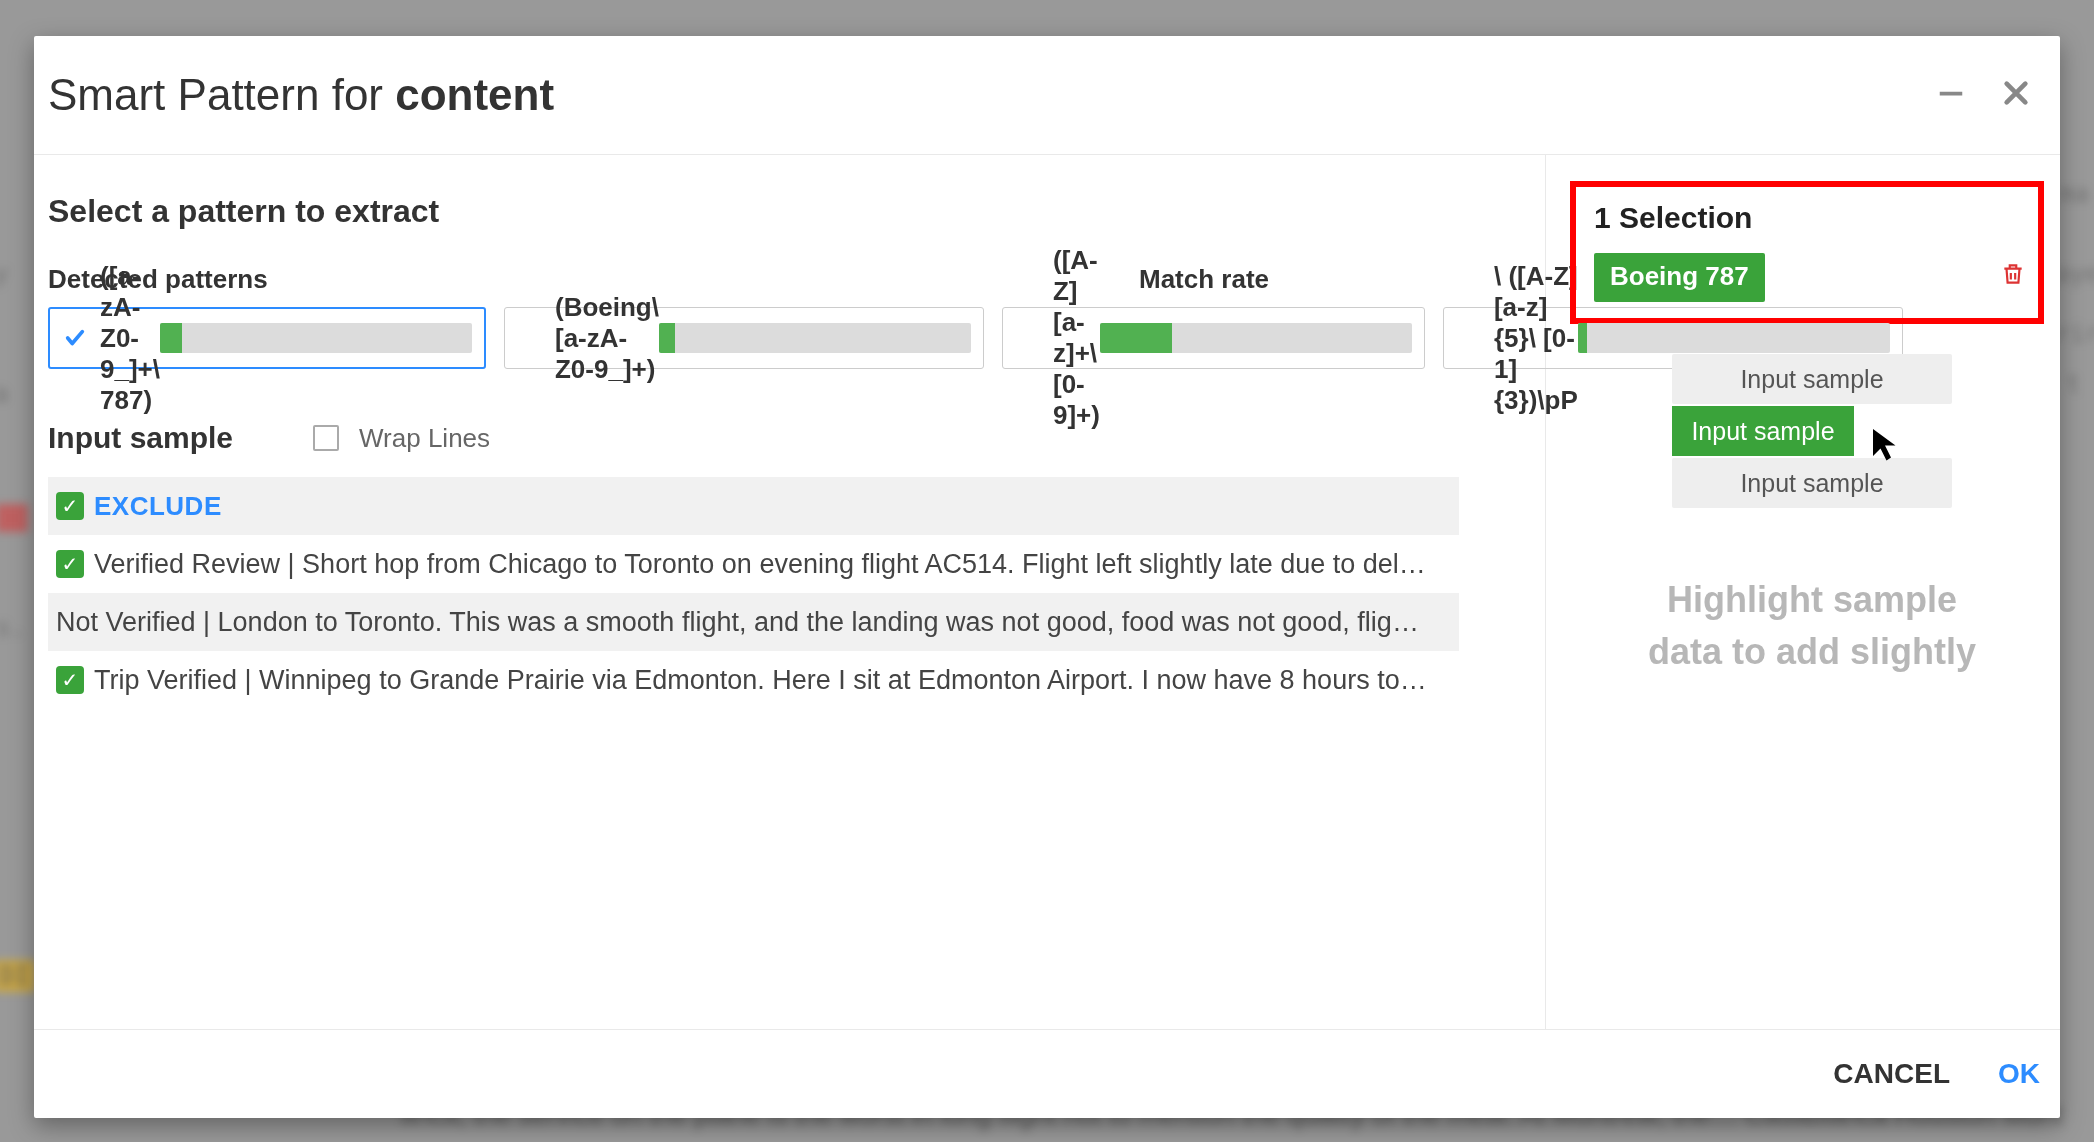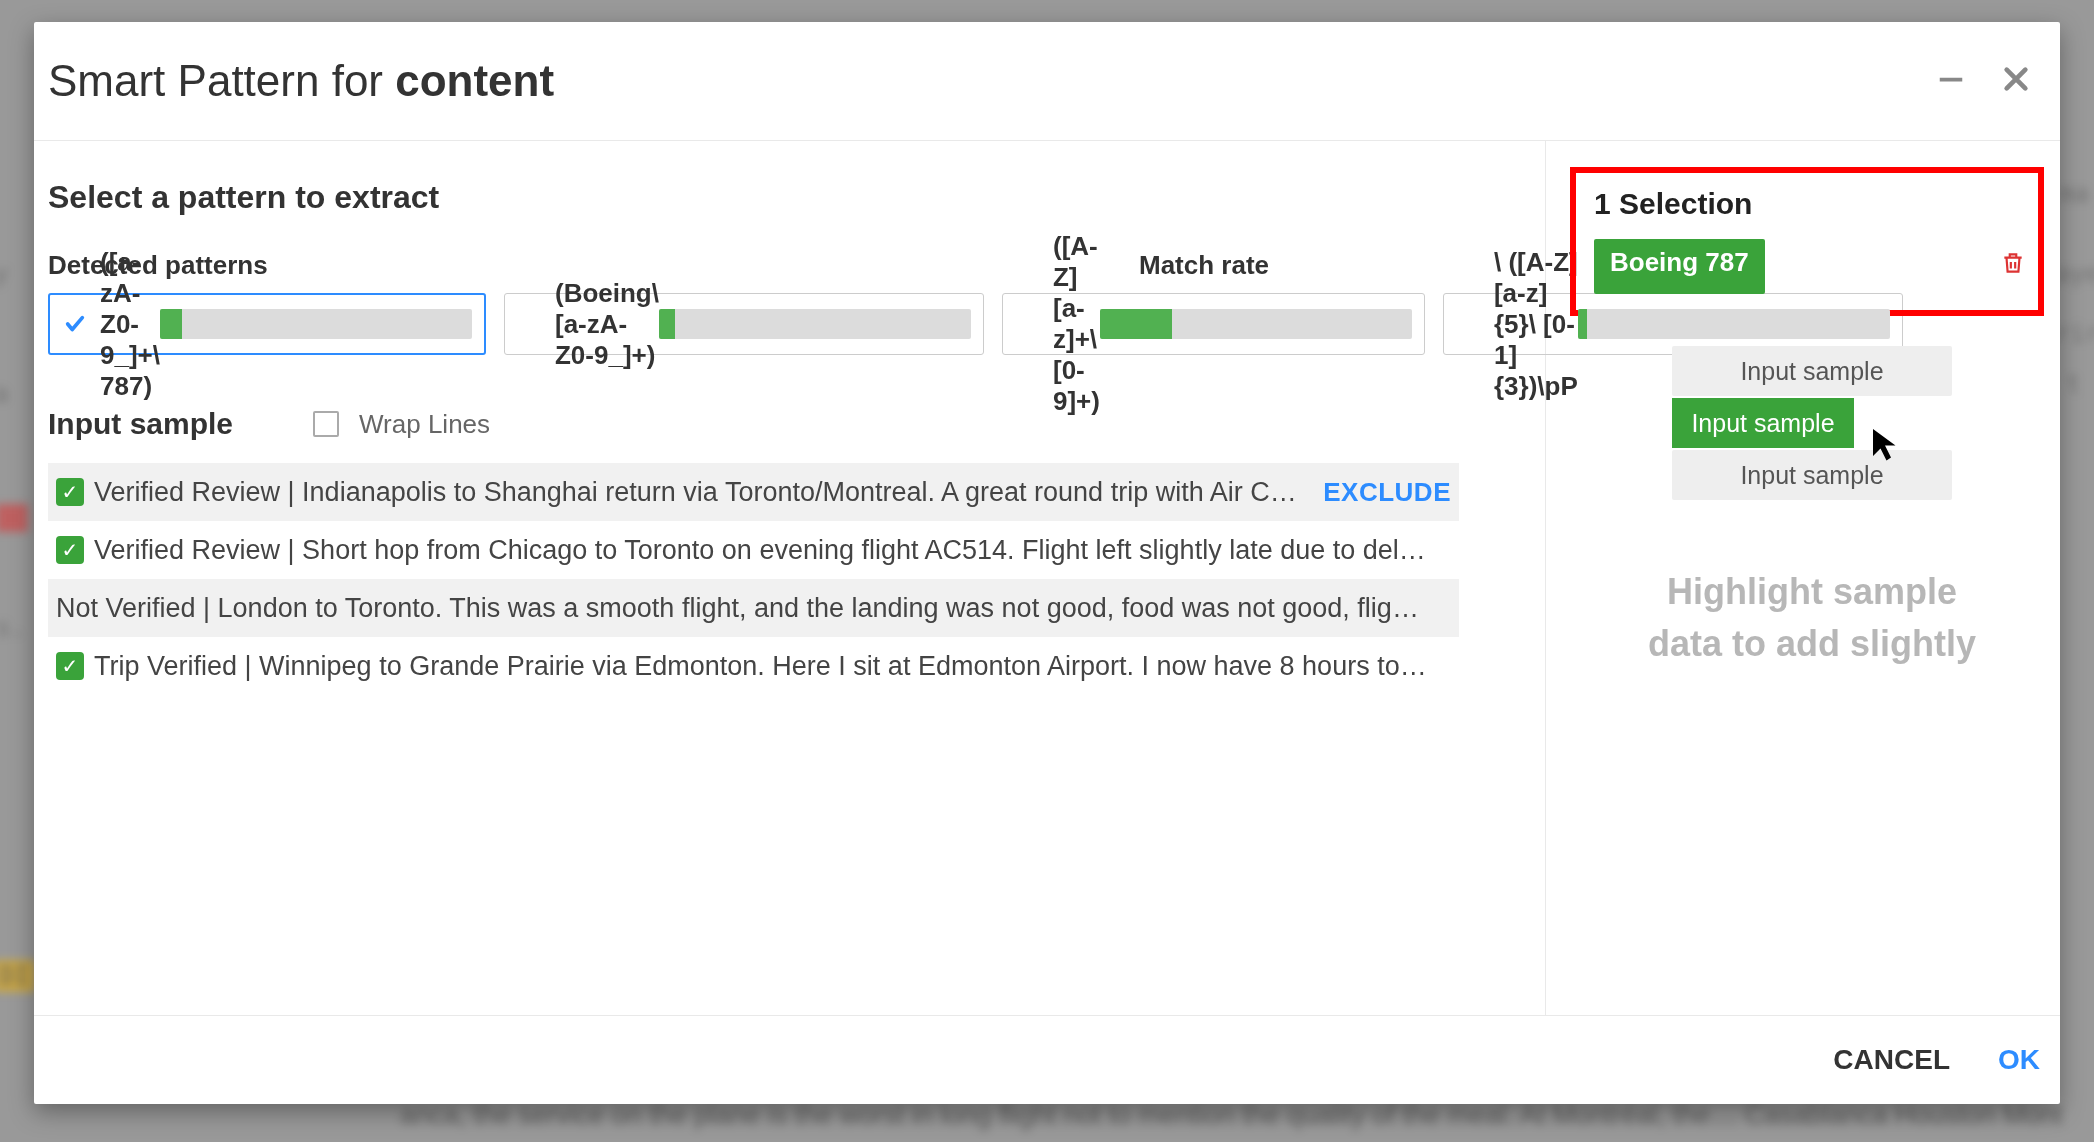--- a/index.html
+++ b/index.html
@@ -1,21 +1,21 @@
 <!DOCTYPE html>
 <html><head>
 <meta charset="utf-8">
 <style>
   * { box-sizing: border-box; margin: 0; padding: 0; }
   html, body { width: 2094px; height: 1142px; font-family: -apple-system, "Segoe UI", "Helvetica Neue", Arial, sans-serif; background: #999; overflow: hidden; }
   .bg-blur { position: absolute; inset: 0; filter: blur(4px); opacity: 0.55; font-family: monospace; color:#555; }
   .bg-blur .row { position:absolute; font-size:24px; white-space:nowrap; }
   .modal {
     position: absolute;
-    left: 34px; top: 22px;
+    left: 34px; top: 36px;
     width: 2026px; height: 1082px;
     background: #fff;
     border-radius: 2px;
     box-shadow: 0 8px 24px rgba(0,0,0,.35);
     display:flex; flex-direction:column;
   }
   .modal-header {
     height: 118px;
     display:flex; align-items:center; justify-content:space-between;
     padding: 0 14px 0 14px;
@@ -77,21 +77,21 @@
   
   .selection-box {
     border:6px solid #ff0000;
     padding:14px 12px 16px 18px;
     margin:-14px -10px 30px -20px;
   }
   .selection-title { font-size:30px; font-weight:700; color:#222; margin-bottom:18px;}
   .selection-chip-row { display:flex; align-items:center; justify-content:space-between;}
   .chip {
     background:#3aa33a; color:#fff; font-size:26px; font-weight:600;
-    padding:8px 16px 16px 16px; border-radius:2px;
+    padding:8px 16px 10px 16px; border-radius:2px;
   }
   .trash { color:#d33; font-size:26px; cursor:pointer; }
   .input-sample-stack { display:flex; flex-direction:column; gap:0; align-items:center; position:relative;}
   .input-sample-stack .slot {
     width:280px; height:50px; background:#eee; color:#555;
     display:flex; align-items:center; justify-content:center;
     font-size:25px; border-radius:2px; margin-bottom:2px;
   }
   .input-sample-stack .slot.active { background:#3aa33a; color:#fff; width:182px; border-radius:0; position:relative; left:-49px;}
   .highlight-hint {
@@ -199,21 +199,20 @@
         <h3>Input sample</h3>
         <label class="wrap-check">
           <span class="box"></span>
           <span>Wrap Lines</span>
         </label>
       </div>
 
       <div class="sample-list" id="sample-list">
           <div class="sample-row">
             <span class="verified-badge">✓</span>
-            <span class="txt">Verified Review | Indianapolis to Shanghai return via Toronto/Montreal. A great round trip with Air Ca…</span>
             <span class="exclude">EXCLUDE</span>
           </div>
           <div class="sample-row">
             <span class="verified-badge">✓</span>
             <span class="txt">Verified Review | Short hop from Chicago to Toronto on evening flight AC514. Flight left slightly late due to delays …</span>
           </div>
           <div class="sample-row">
             <span class="txt">Not Verified | London to Toronto. This was a smooth flight, and the landing was not good, food was not good, flight a…</span>
           </div>
           <div class="sample-row">

